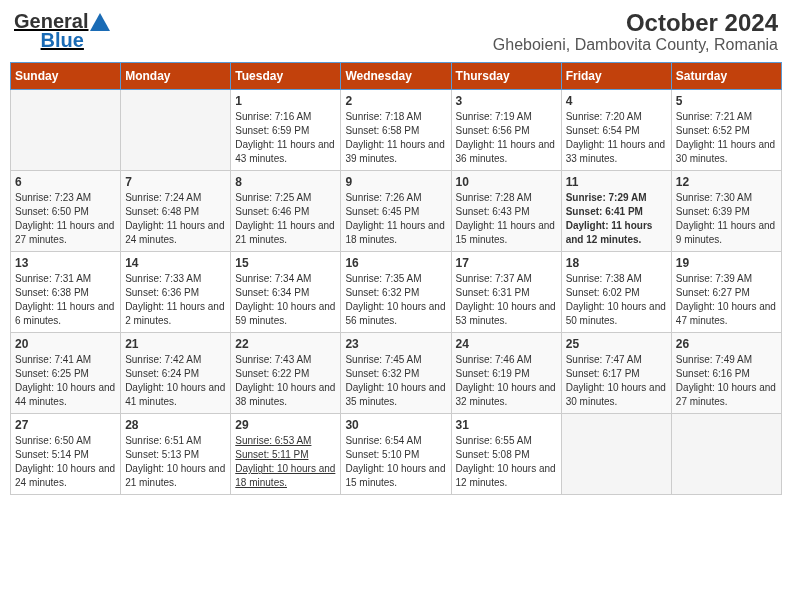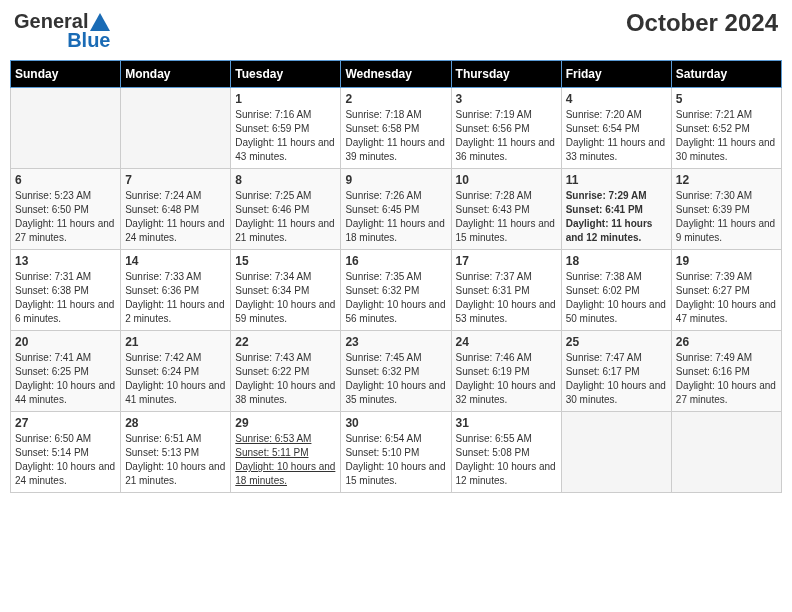--- a/index.html
+++ b/index.html
@@ -13,21 +13,22 @@
     .header {
       display: flex;
       justify-content: space-between;
       align-items: flex-start;
       margin-bottom: 8px;
       padding: 0 4px;
     }
     .logo {
       display: flex;
       flex-direction: column;
-      align-items: flex-end;
+      align-items: center;
+      text-decoration: underline;
     }
     .logo-line {
       display: flex;
       align-items: center;
     }
     .title-block {
       text-align: right;
     }
     .title-block h1 {
       font-size: 24px;
@@ -39,21 +40,21 @@
       font-size: 16px;
       font-weight: normal;
       color: #555;
     }
     table {
       width: 100%;
       border-collapse: collapse;
       font-size: 11px;
     }
     thead tr th {
-      background-color: #000000;
+      background-color: #c2410c;
       color: #fff;
       padding: 6px 4px;
       text-align: left;
       font-size: 12px;
       font-weight: bold;
       border: 1px solid #5a9ad4;
     }
     tbody tr td {
       border: 1px solid #ccc;
       vertical-align: top;
@@ -88,20 +89,21 @@
     <div class="logo-line">
       <span style="font-size:20px; font-weight:bold; color:#333; font-family:Arial;">General</span>
       <svg width="22" height="22" viewBox="0 0 22 22">
         <polygon points="2,20 12,2 22,20" fill="#1a6bb5"></polygon>
       </svg>
     </div>
     <span style="font-size:20px; font-weight:bold; color:#1a6bb5; font-family:Arial; margin-top:-4px;">Blue</span>
   </div>
   <div class="title-block">
     <h1>October 2024</h1>
+    <h2>Gheboieni, Dambovita County, Romania</h2>
   </div>
 </div>
 
 <table>
   <thead>
     <tr>
     <th>Sunday</th>
         <th>Monday</th>
         <th>Tuesday</th>
         <th>Wednesday</th>
@@ -141,21 +143,21 @@
         <td>
           <div class="day-num">5</div>
           <div class="day-info" style="white-space: pre-line;">Sunrise: 7:21 AM
 Sunset: 6:52 PM
 Daylight: 11 hours and 30 minutes.</div>
         </td>
       </tr>
       <tr>
         <td>
           <div class="day-num">6</div>
-          <div class="day-info" style="white-space: pre-line;">Sunrise: 5:23 AM
+          <div class="day-info" style="white-space: pre-line;">Sunrise: 7:23 AM
 Sunset: 6:50 PM
 Daylight: 11 hours and 27 minutes.</div>
         </td>
         <td>
           <div class="day-num">7</div>
           <div class="day-info" style="white-space: pre-line;">Sunrise: 7:24 AM
 Sunset: 6:48 PM
 Daylight: 11 hours and 24 minutes.</div>
         </td>
         <td>

